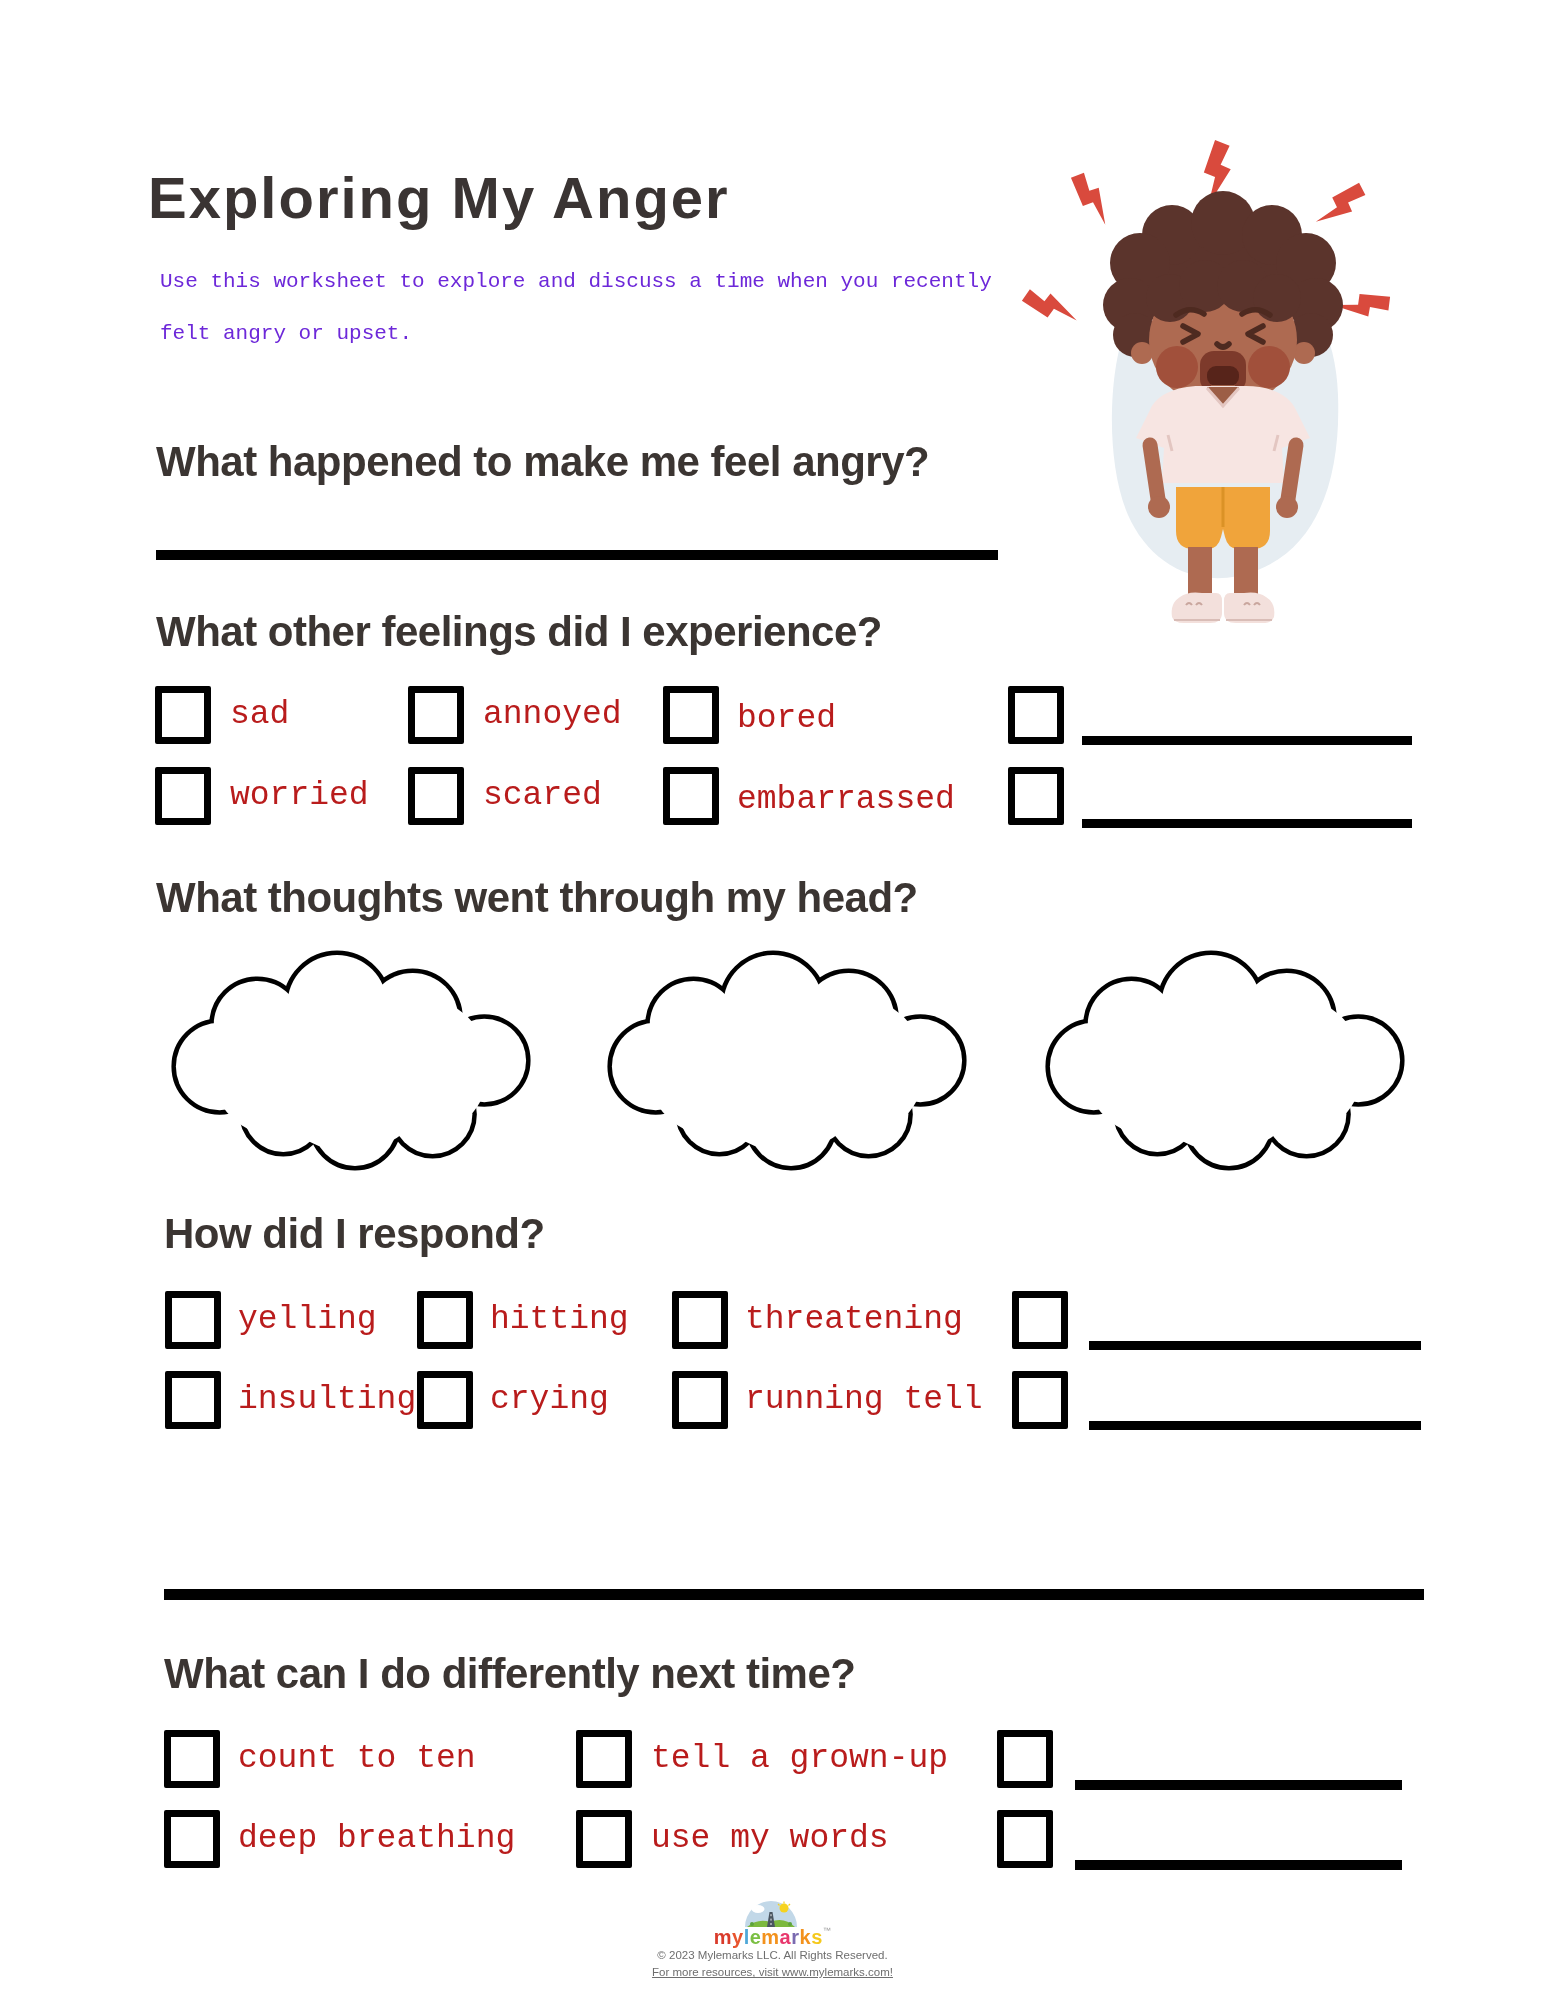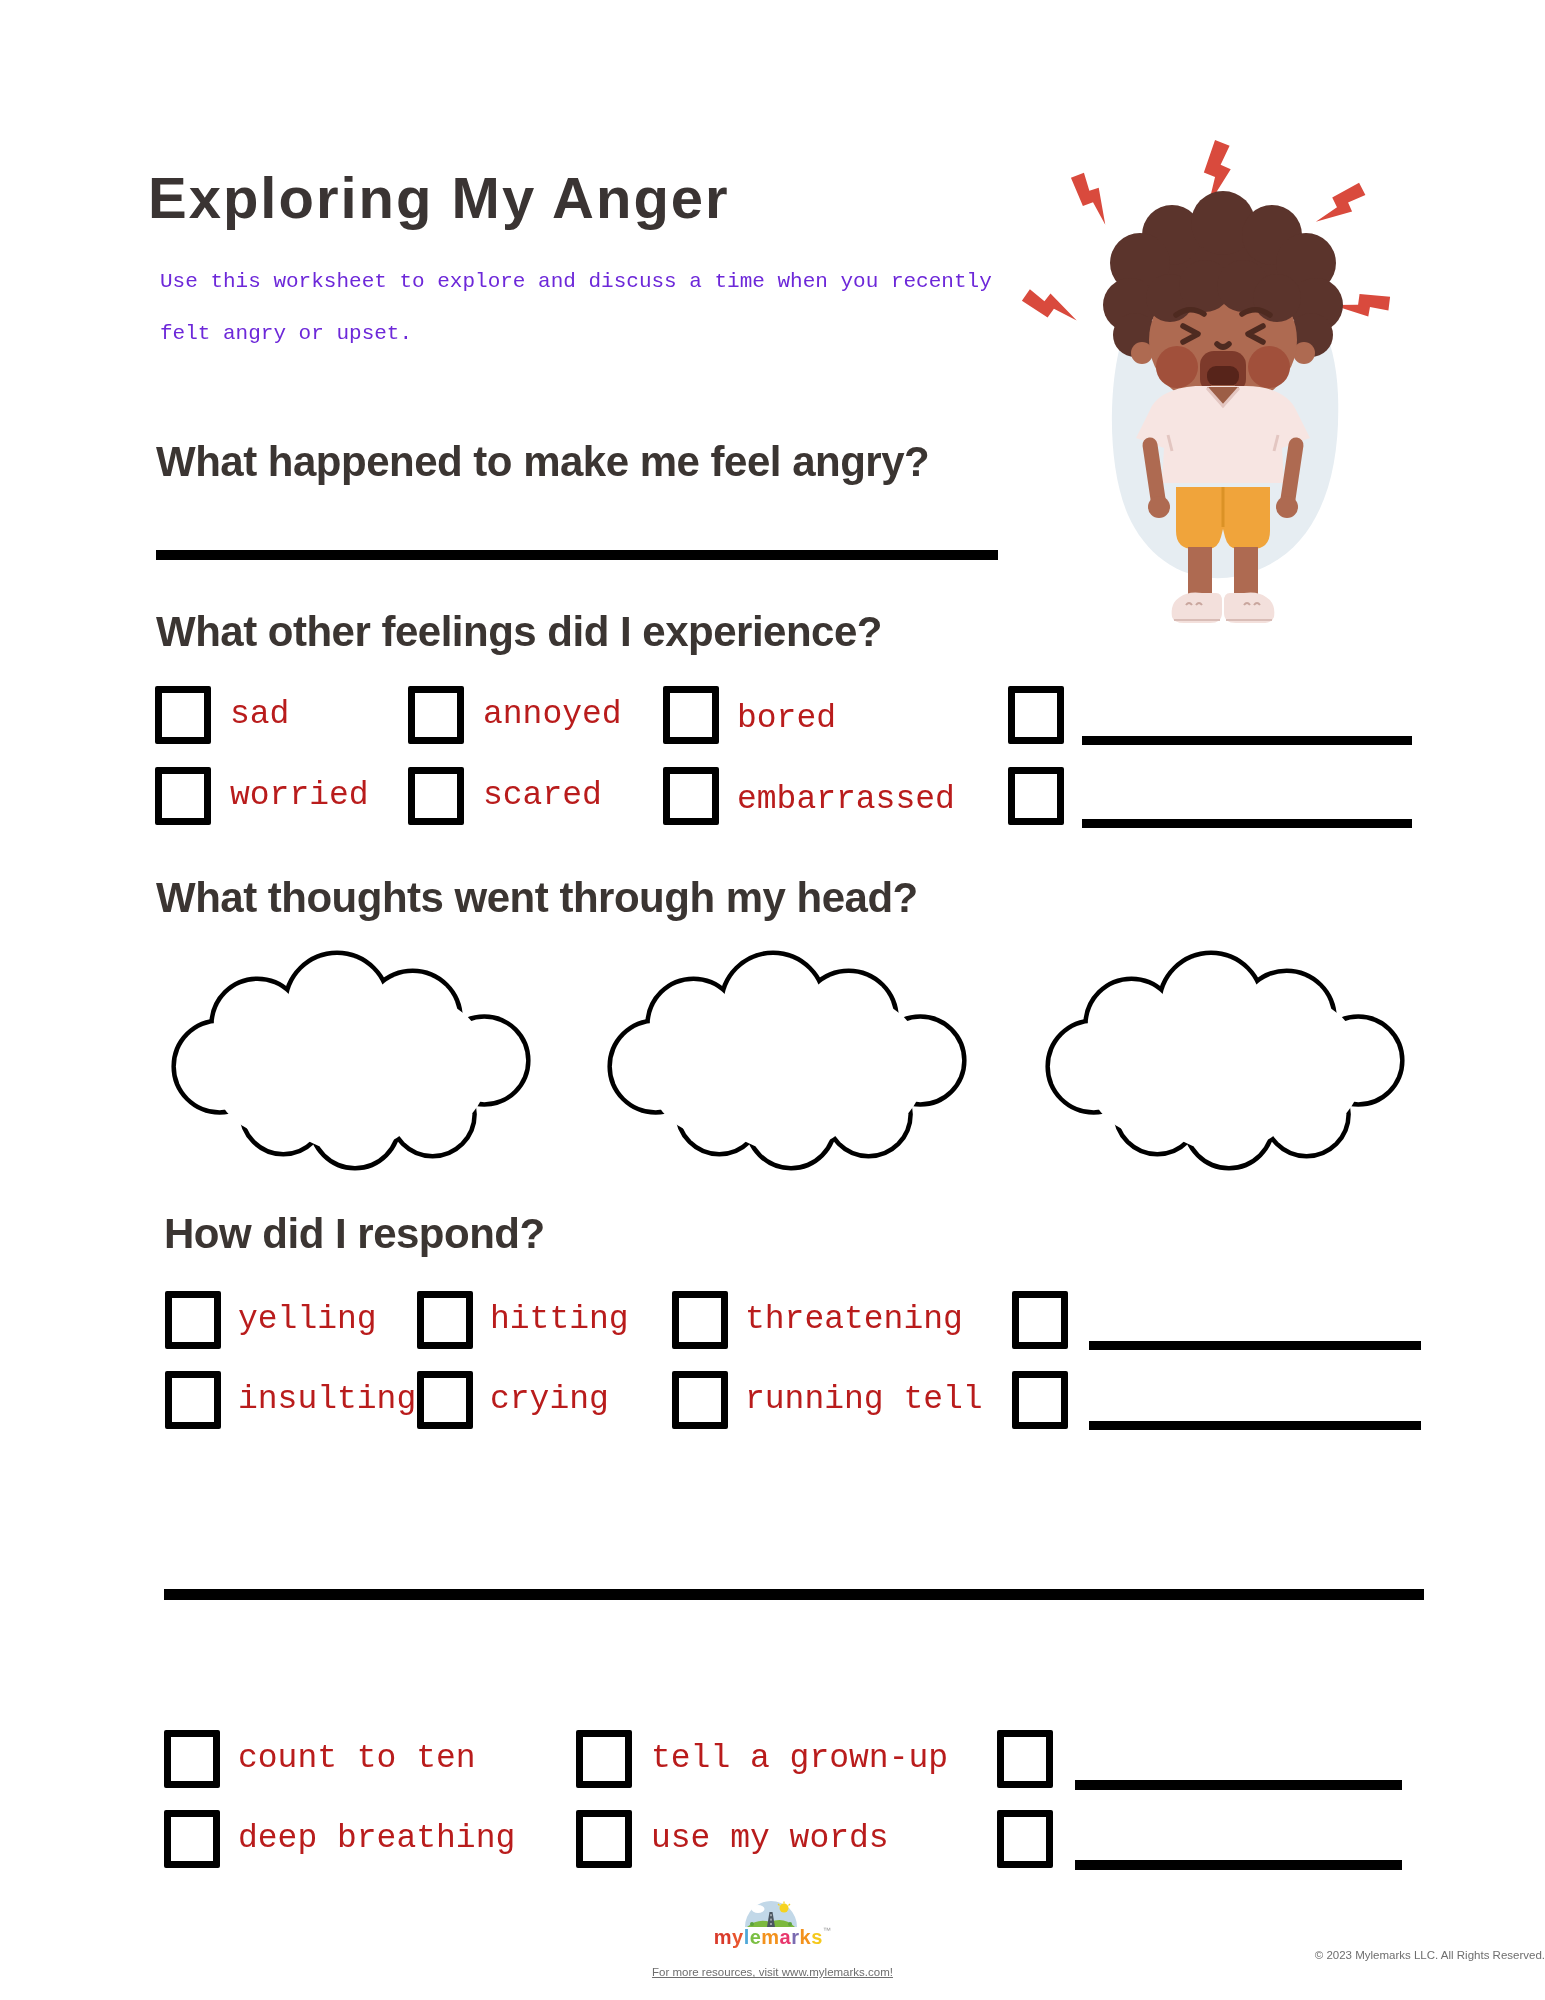--- a/index.html
+++ b/index.html
@@ -18,21 +18,21 @@
   .illu{position:absolute;left:1000px;top:95px;}
   .footer{position:absolute;left:0;width:1545px;text-align:center;color:#6e6e6e;}
   .logo-arch{position:absolute;left:744px;top:1860px;}
   .logo-word{position:absolute;left:0;width:1545px;top:1886px;text-align:center;
              font-size:20px;font-weight:800;letter-spacing:0.5px;}
   .logo-word span{display:inline-block;}
   .logo-word .l1{color:#d93b2b}.logo-word .l2{color:#e8542e}.logo-word .l3{color:#4fa8d8}
   .logo-word .l4{color:#7bbf43}.logo-word .l5{color:#f3921d}.logo-word .l6{color:#e8386d}
   .logo-word .l7{color:#7a6ab0}.logo-word .l8{color:#f3921d}.logo-word .l9{color:#f5c91c}
   .tm{font-size:8px;color:#9a9a9a;vertical-align:top;font-weight:400;}
-  .foot-copy{top:1909px;font-size:11.5px;text-align:right;}
+  .foot-copy{top:1909px;font-size:11.5px;}
   .foot-more{top:1926px;font-size:11.5px;text-decoration:underline;}
   .foot-more .link{text-decoration:underline;cursor:pointer;}
 </style>
 </head>
 <body>
 
 <div class="page">
 
   <svg width="0" height="0" style="position:absolute" aria-hidden="true">
     <defs>
@@ -208,20 +208,21 @@
   <div class="lbl" style="left:238px;top:1341px">insulting</div>
   <div class="cb" style="left:417px;top:1331px"></div>
   <div class="lbl" style="left:490px;top:1341px">crying</div>
   <div class="cb" style="left:672px;top:1331px"></div>
   <div class="lbl" style="left:745px;top:1341px">running tell</div>
   <div class="cb" style="left:1012px;top:1331px"></div>
   <div class="wline" style="left:1089px;top:1381px;width:332px"></div>
 
   <div class="answer-line" style="left:164px;top:1549px;width:1260px;height:11px"></div>
 
+  <div class="q" style="left:164px;top:1610px">What can I do differently next time?</div>
 
   <div class="cb" style="left:164px;top:1690px"></div>
   <div class="lbl" style="left:238px;top:1700px">count to ten</div>
   <div class="cb" style="left:576px;top:1690px"></div>
   <div class="lbl" style="left:651px;top:1700px">tell a grown-up</div>
   <div class="cb" style="left:997px;top:1690px"></div>
   <div class="wline" style="left:1075px;top:1740px;width:327px;height:10px"></div>
 
   <div class="cb" style="left:164px;top:1770px"></div>
   <div class="lbl" style="left:238px;top:1780px">deep breathing</div>

